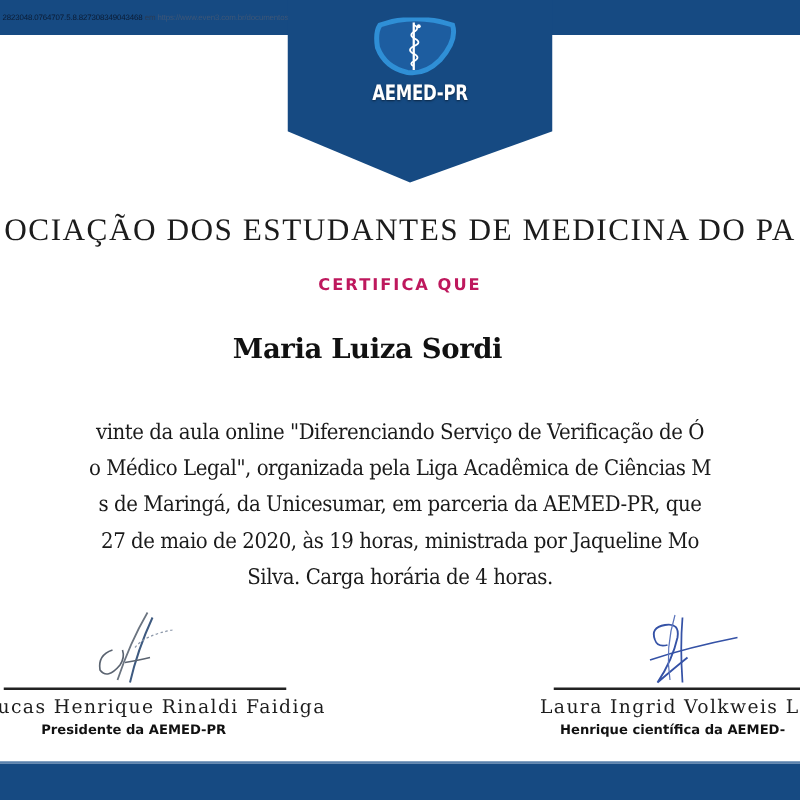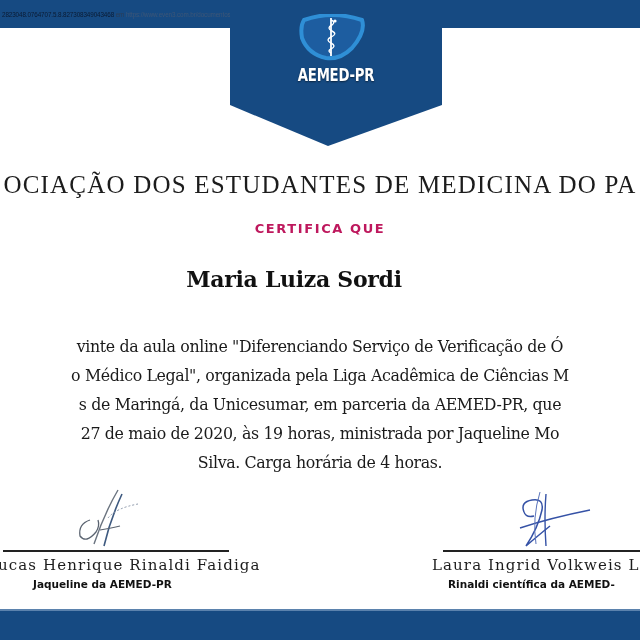--- a/index.html
+++ b/index.html
@@ -57,27 +57,27 @@
 
 <svg style="position:absolute; left:60px; top:484px;" width="100" height="68" viewBox="0 0 100 68">
   <path d="M58,6 Q44,30 34,60" fill="none" stroke="#6b7480" stroke-width="1.4"></path>
   <path d="M62,10 Q50,36 44,62" fill="none" stroke="#3e5a80" stroke-width="1.6"></path>
   <path d="M30,36 Q18,40 20,52 Q26,60 36,48 Q40,42 38,36" fill="none" stroke="#5a6370" stroke-width="1.3"></path>
   <path d="M48,34 Q56,24 78,20" fill="none" stroke="#8a96a8" stroke-width="1" stroke-dasharray="2,2"></path>
   <path d="M40,46 Q52,44 60,42" fill="none" stroke="#5a6370" stroke-width="1.1"></path>
 </svg>
 <div class="sig-line" style="left:3px; width:226px;"></div>
 <div class="sig-name" style="left:-2px;">ucas Henrique Rinaldi Faidiga</div>
-<div class="sig-role" style="left:33px;">Jaqueline da AEMED-PR</div>
+<div class="sig-role" style="left:33px;">Presidente da AEMED-PR</div>
 
 <svg style="position:absolute; left:510px; top:488px;" width="90" height="64" viewBox="0 0 90 64">
   <path d="M14,24 Q10,14 22,12 Q34,10 32,22 Q28,40 16,58 Q30,46 40,38" fill="none" stroke="#3552a6" stroke-width="1.5"></path>
   <path d="M14,24 Q16,30 24,28" fill="none" stroke="#3552a6" stroke-width="1.3"></path>
   <path d="M36,6 Q34,30 36,58" fill="none" stroke="#3552a6" stroke-width="1.4"></path>
   <path d="M10,40 Q40,30 80,22" fill="none" stroke="#3552a6" stroke-width="1.4"></path>
   <path d="M30,4 Q22,30 26,56" fill="none" stroke="#5b74bb" stroke-width="1"></path>
 </svg>
 <div class="sig-line" style="left:443px; width:197px;"></div>
 <div class="sig-name" style="left:432px;">Laura Ingrid Volkweis La</div>
-<div class="sig-role" style="left:448px;">Rinaldi científica da AEMED-</div>
+<div class="sig-role" style="left:448px;">Henrique científica da AEMED-</div>
 
 <div class="bottom-line"></div>
 <div class="bottombar"></div>
 
 </body></html>

